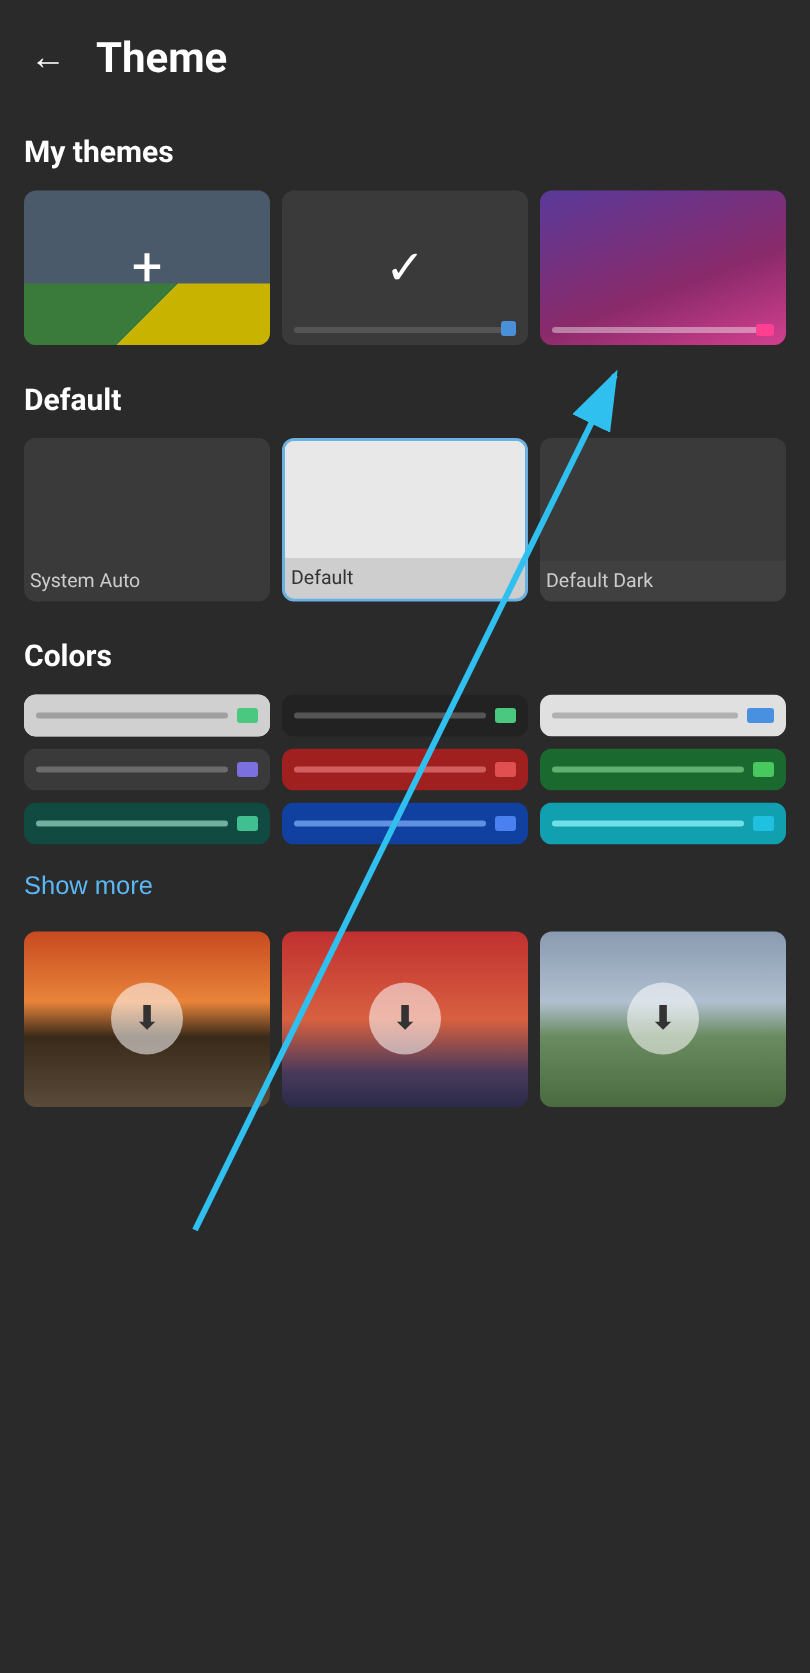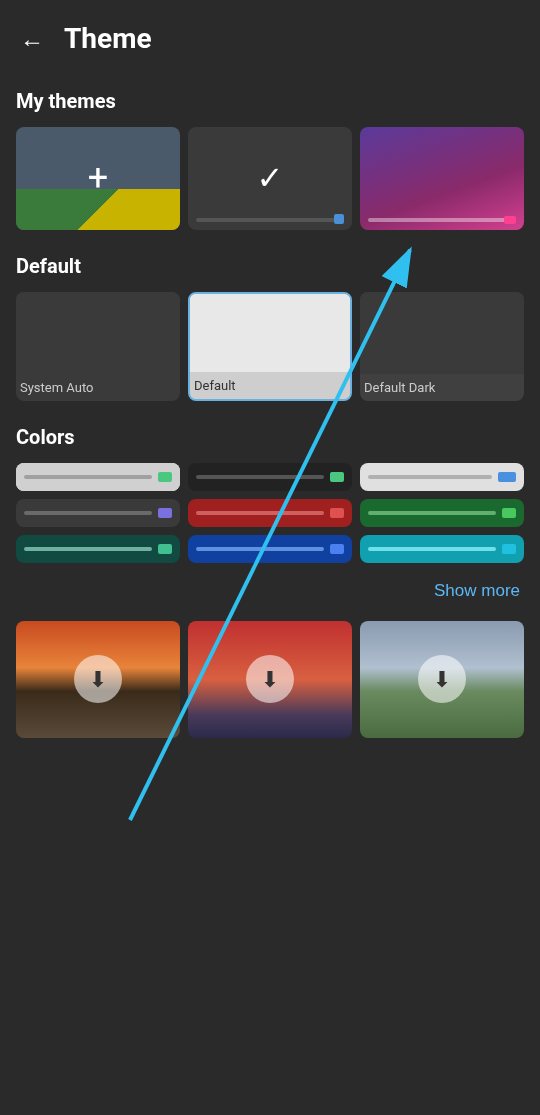--- a/index.html
+++ b/index.html
@@ -183,21 +183,21 @@
     .color-accent-dot {
       width: 14px;
       height: 10px;
       border-radius: 2px;
       margin-left: 6px;
     }
 
     
     .show-more-row {
       display: flex;
-      justify-content: flex-end;
+      justify-content: flex-start;
       padding: 6px 20px 16px 16px;
     }
     .show-more-btn {
       color: #5bb8f5;
       font-size: 17px;
       cursor: pointer;
       background: none;
       border: none;
     }
 

